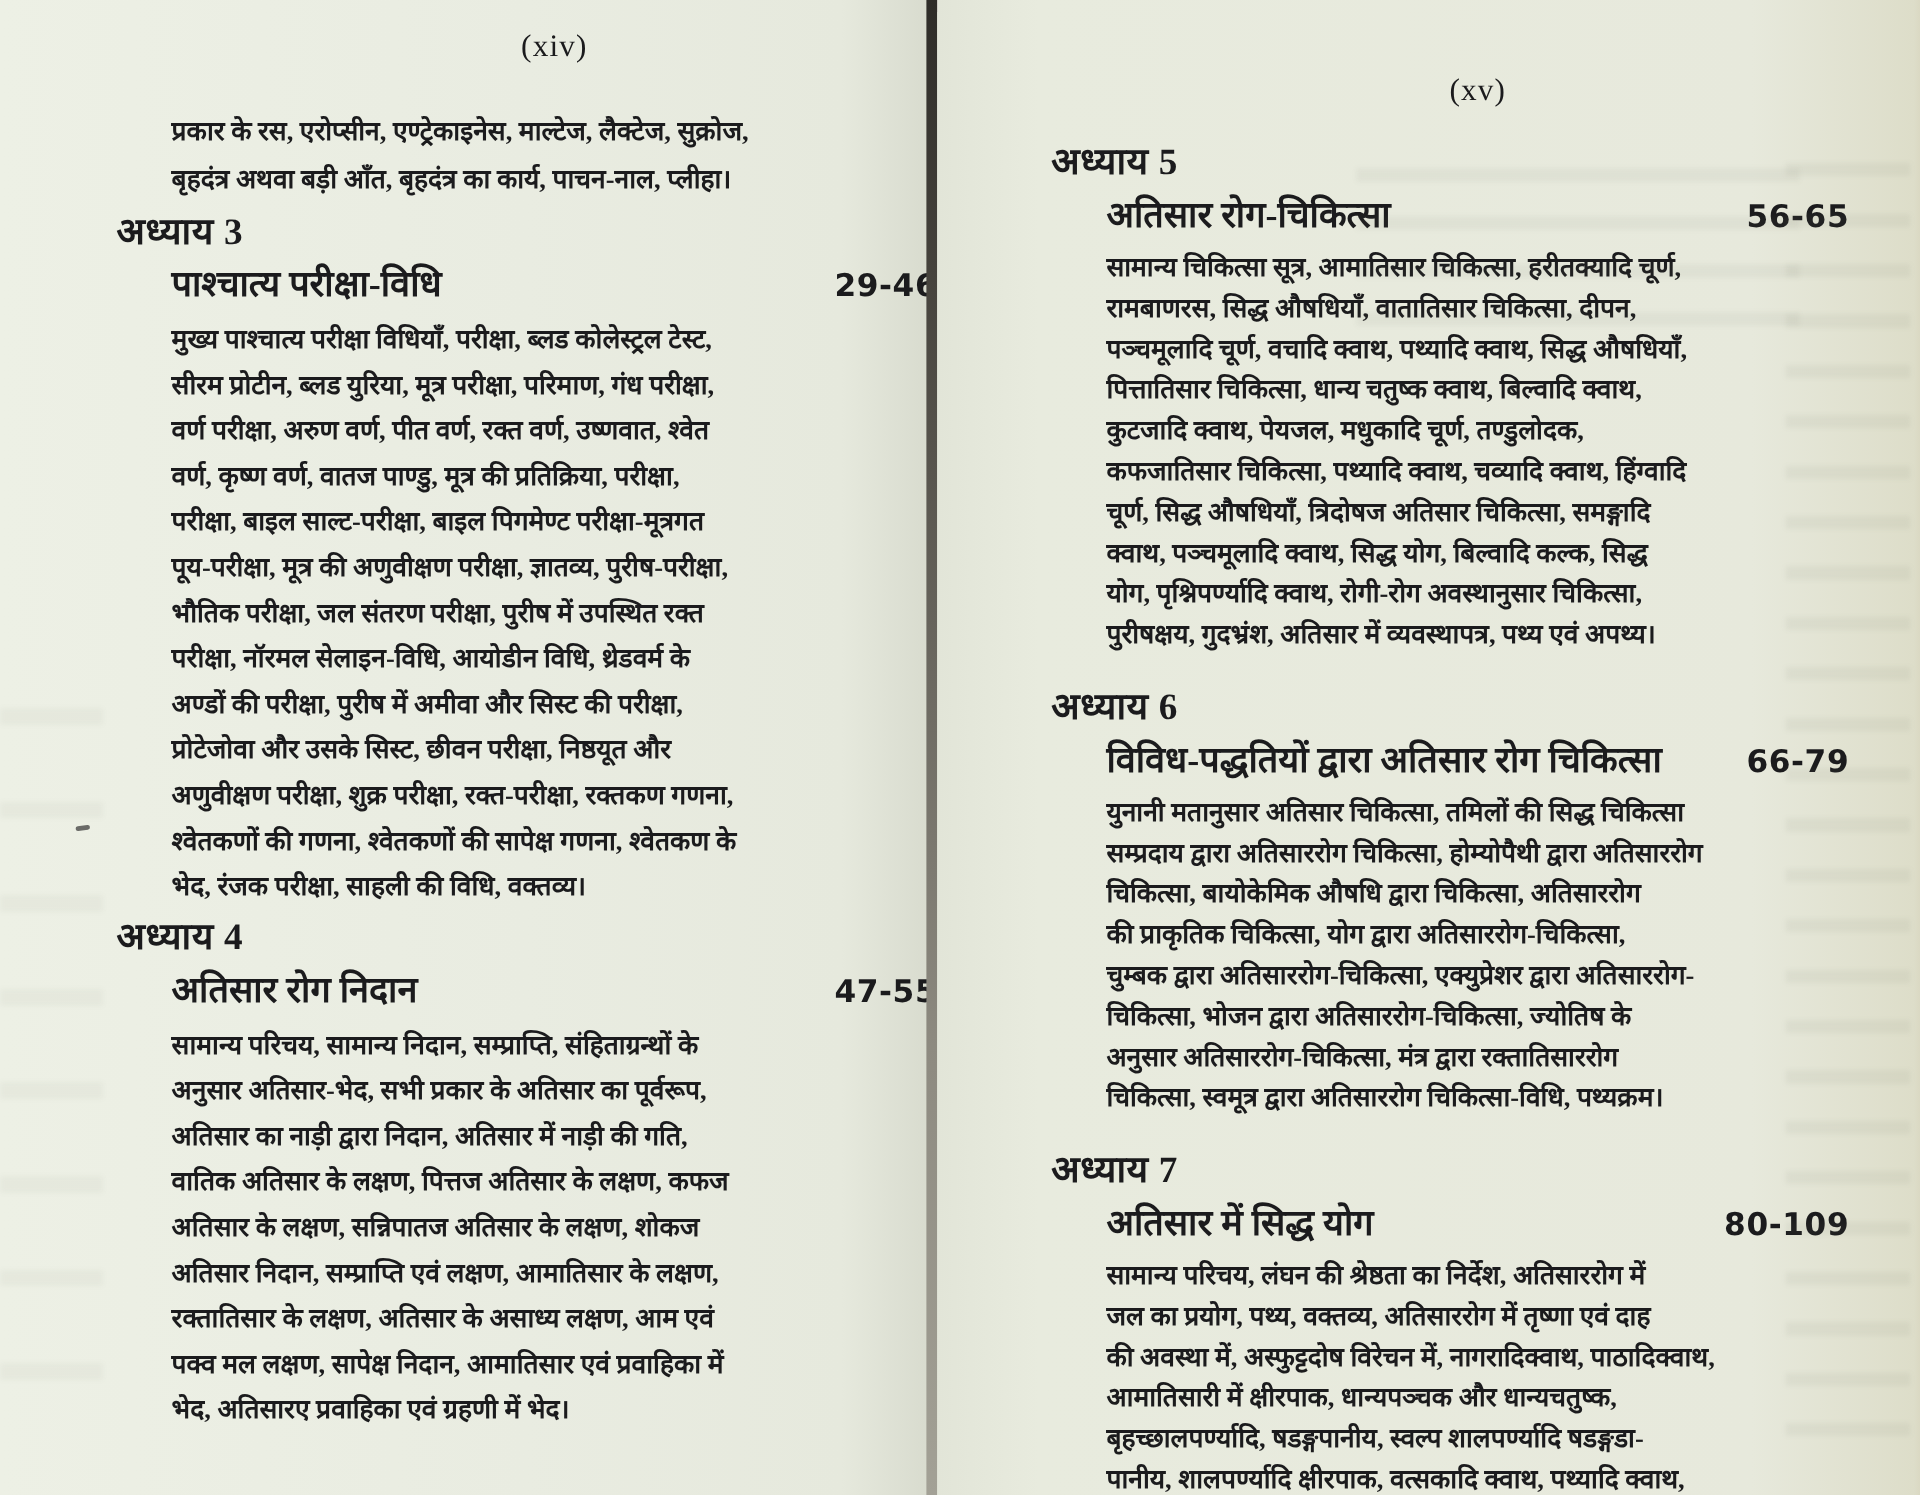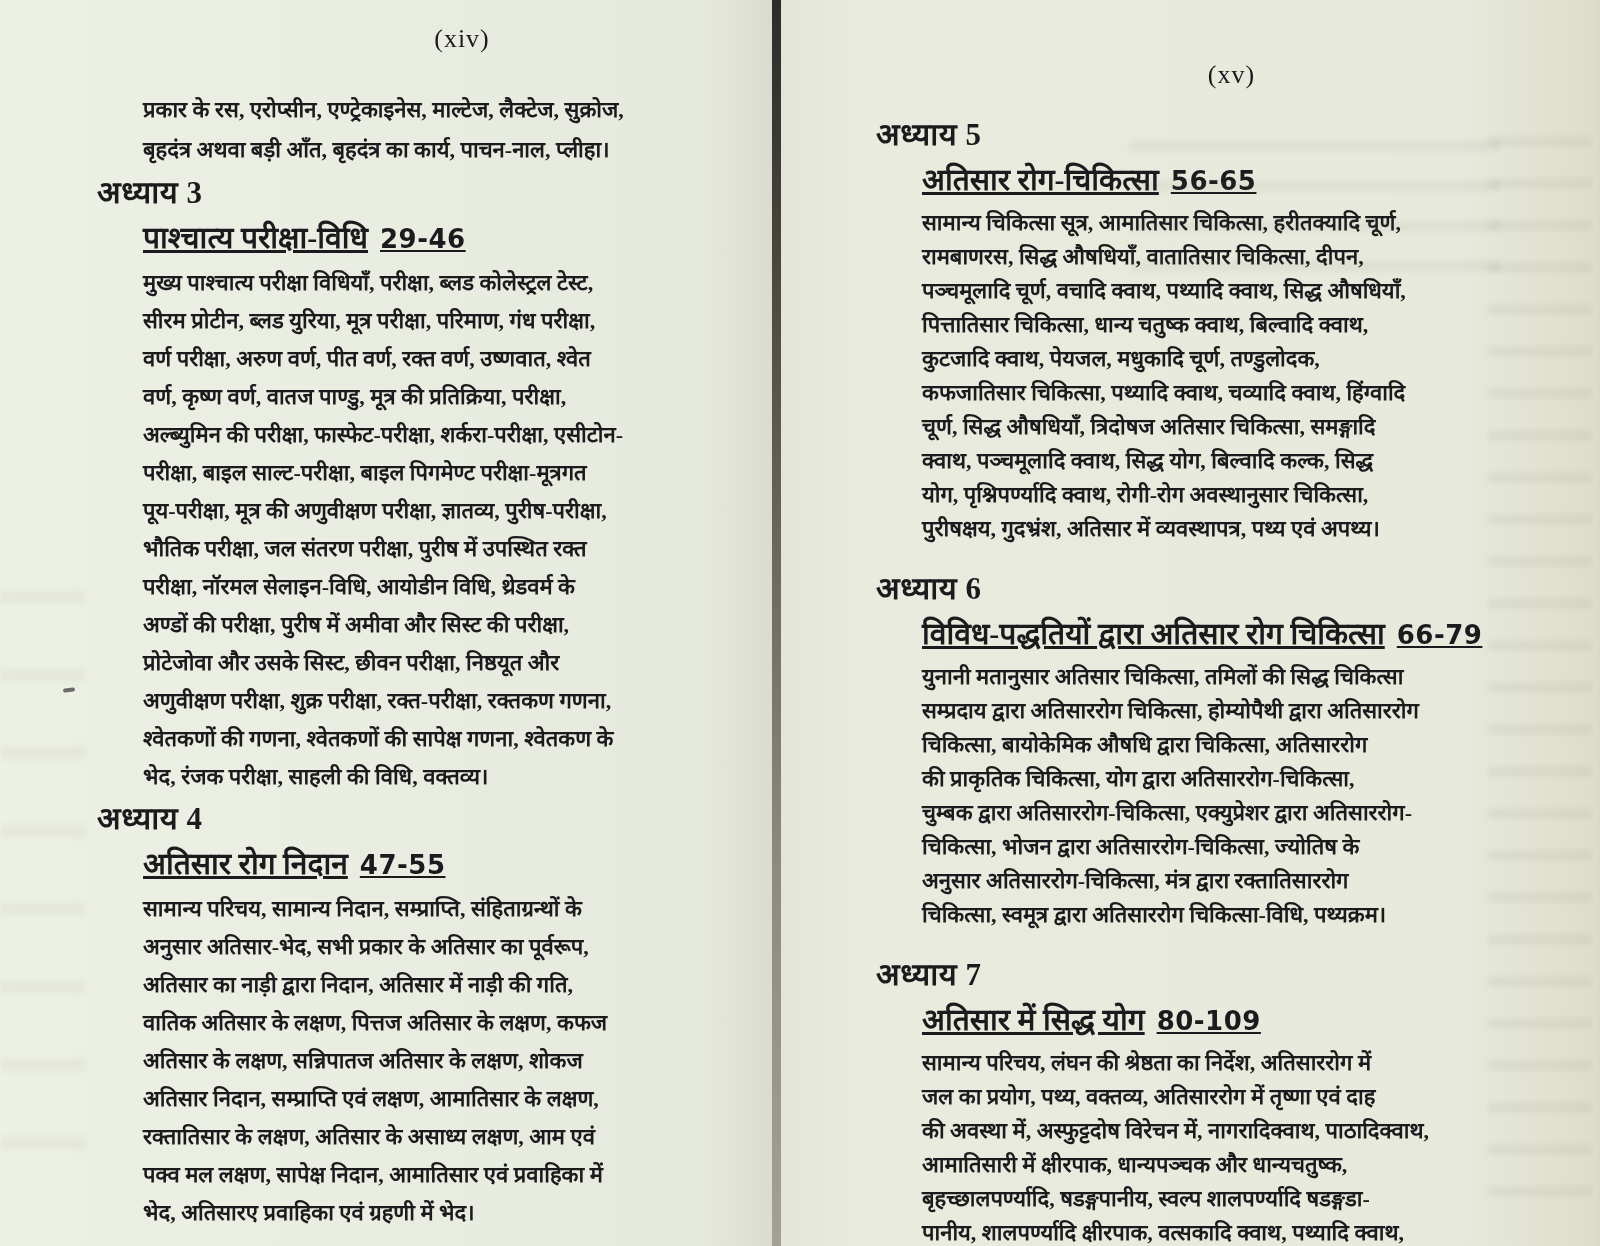--- a/index.html
+++ b/index.html
@@ -50,22 +50,22 @@
   .intro .line{line-height:40px;}
 
   .chapter{}
   #page-right .chapter{margin-top:20px;}
   .chapter-label{
     margin-left:-46px;
     font-weight:700;font-size:31px;line-height:46px;
     letter-spacing:.5px;
   }
   .title-row{
-    display:flex;align-items:baseline;
-    font-weight:700;font-size:30px;line-height:44px;text-decoration:underline;
+    display:flex;justify-content:space-between;align-items:baseline;
+    font-weight:700;font-size:30px;line-height:44px;
   }
   .page-range{
     font-weight:700;font-size:26px;
     font-family:"DejaVu Sans","Liberation Sans",sans-serif;
     letter-spacing:.5px;white-space:nowrap;margin-left:12px;
   }
   .lines{margin-top:3px;}
   .line{
     font-size:22px;font-weight:600;
     white-space:nowrap;
@@ -128,21 +128,20 @@
             <div class="lines">
 
                 <div class="line">मुख्य पाश्चात्य परीक्षा विधियाँ, परीक्षा, ब्लड कोलेस्ट्रल टेस्ट,</div>
 
                 <div class="line">सीरम प्रोटीन, ब्लड युरिया, मूत्र परीक्षा, परिमाण, गंध परीक्षा,</div>
 
                 <div class="line">वर्ण परीक्षा, अरुण वर्ण, पीत वर्ण, रक्त वर्ण, उष्णवात, श्वेत</div>
 
                 <div class="line">वर्ण, कृष्ण वर्ण, वातज पाण्डु, मूत्र की प्रतिक्रिया, परीक्षा,</div>
 
-                <div class="line">अल्ब्युमिन की परीक्षा, फास्फेट-परीक्षा, शर्करा-परीक्षा, एसीटोन-</div>
 
                 <div class="line">परीक्षा, बाइल साल्ट-परीक्षा, बाइल पिगमेण्ट परीक्षा-मूत्रगत</div>
 
                 <div class="line">पूय-परीक्षा, मूत्र की अणुवीक्षण परीक्षा, ज्ञातव्य, पुरीष-परीक्षा,</div>
 
                 <div class="line">भौतिक परीक्षा, जल संतरण परीक्षा, पुरीष में उपस्थित रक्त</div>
 
                 <div class="line">परीक्षा, नॉरमल सेलाइन-विधि, आयोडीन विधि, थ्रेडवर्म के</div>
 
                 <div class="line">अण्डों की परीक्षा, पुरीष में अमीवा और सिस्ट की परीक्षा,</div>

